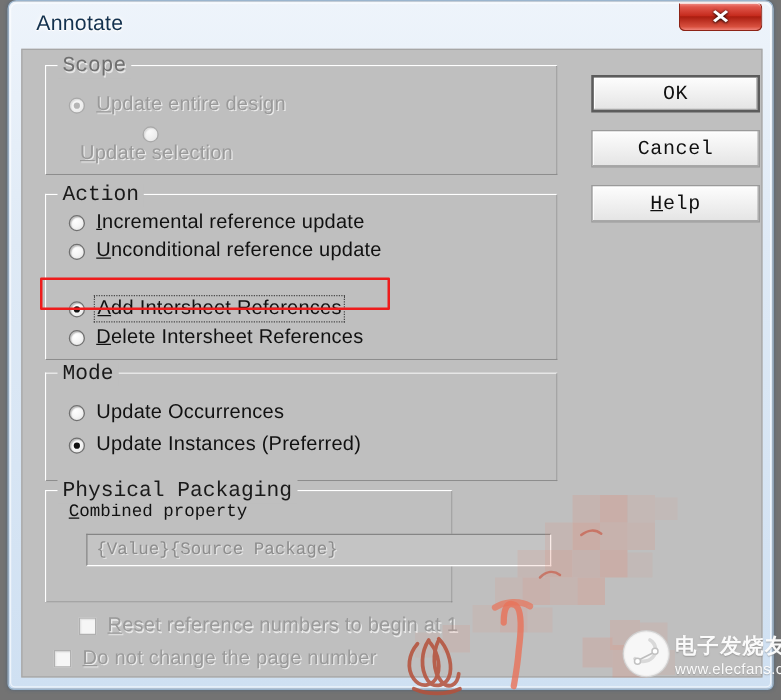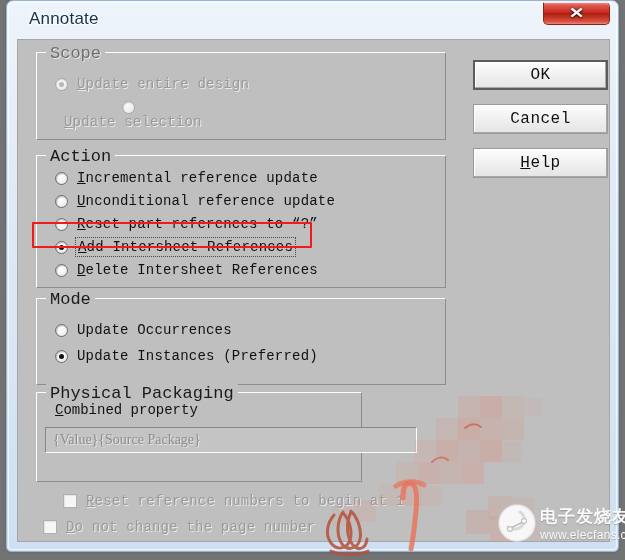--- a/index.html
+++ b/index.html
@@ -182,22 +182,22 @@
     box-shadow: inset 1px 1px 1px rgba(0,0,0,0.18);
   }
   .checkbox.dim {
     border-color: #b0b0b0;
     background: #f6f6f6;
     box-shadow: inset 1px 1px 1px rgba(0,0,0,0.08);
   }
 
   .opt-label {
     margin-left: 9px;
-    font-family: Liberation Mono, monospace;
-    font-size: 14px;
+    font-family: Liberation Sans, sans-serif;
+    font-size: 16px;
     color: #111111;
     letter-spacing: 0.2px;
   }
   .opt-label.dim {
     color: #9a9a9a;
     text-shadow: 1px 1px 0 #eaeaea;
   }
   .mn { text-decoration: underline; }
 
   
@@ -351,24 +351,20 @@
         <div class="opt" style="left:18px; top:13px;">
           <span class="radio"></span>
           <span class="opt-label"><span class="mn">I</span><span>ncremental reference update</span></span>
         </div>
 
         <div class="opt" style="left:18px; top:36px;">
           <span class="radio"></span>
           <span class="opt-label"><span class="mn">U</span><span>nconditional reference update</span></span>
         </div>
 
-        <div class="opt" style="left:18px; top:59px;">
-          <span class="radio"></span>
-          <span class="opt-label"><span class="mn">R</span><span>eset part references to “?”</span></span>
-        </div>
 
         <div class="opt focused" style="left:18px; top:82px;">
           <span class="radio checked"></span>
           <span class="opt-label"><span class="mn">A</span><span>dd Intersheet References</span></span>
         </div>
 
         <div class="opt" style="left:18px; top:105px;">
           <span class="radio"></span>
           <span class="opt-label"><span class="mn">D</span><span>elete Intersheet References</span></span>
         </div>
@@ -388,21 +384,21 @@
           <span class="opt-label">Update Instances (Preferred)</span>
         </div>
       </div>
 
       <div class="group" style="left:18px; top:352px; width:326px; height:90px;">
         <div class="group-inner"></div>
         <div class="group-title">Physical Packaging</div>
 
         <div class="plain-label" style="left:18px; top:9px;"><span class="mn">C</span><span>ombined property</span></div>
 
-        <div class="textfield" style="left:8px; top:34px; width:372px; height:26px;font-family:Liberation Serif, serif;">{Value}{Source Package}</div>
+        <div class="textfield" style="left:32px; top:34px; width:372px; height:26px;">{Value}{Source Package}</div>
       </div>
 
       <div class="opt" style="left:25px; top:452px;margin-left:20px;">
         <span class="checkbox dim"></span>
         <span class="opt-label dim"><span class="mn">R</span><span>eset reference numbers to begin at 1</span></span>
       </div>
 
       <div class="opt" style="left:25px; top:478px;">
         <span class="checkbox dim"></span>
         <span class="opt-label dim"><span class="mn">D</span><span>o not change the page number</span></span>

